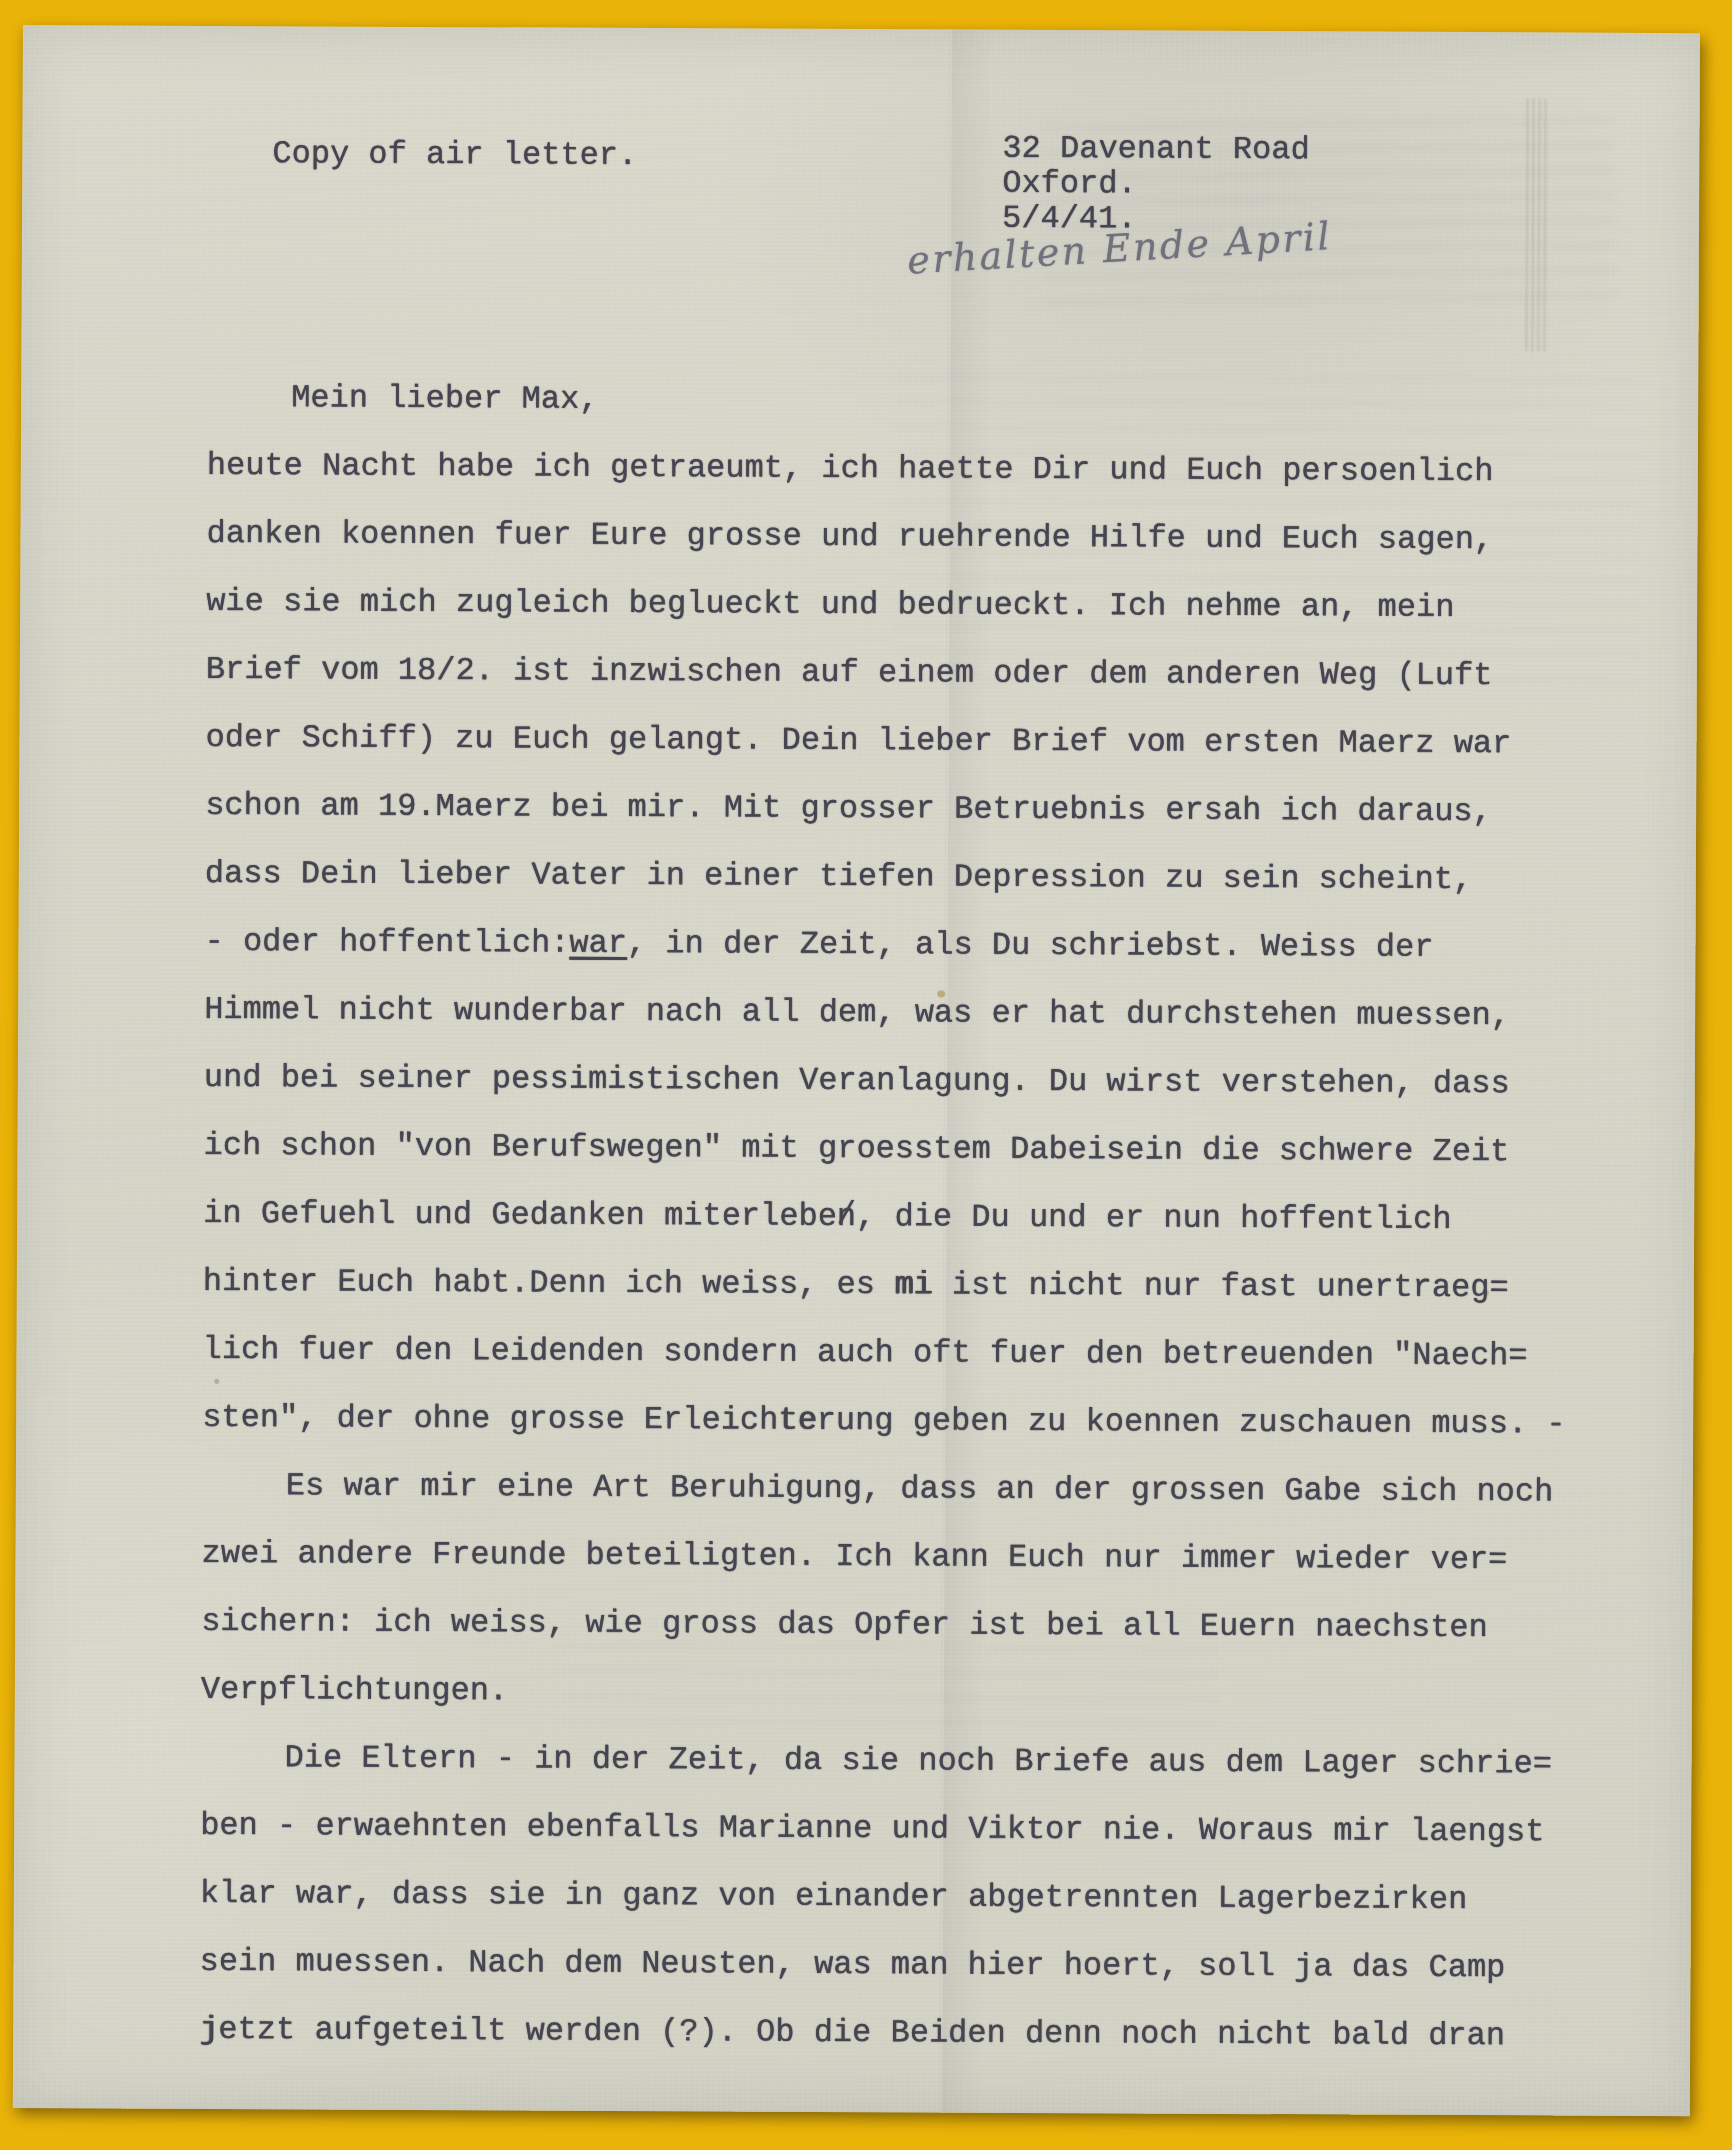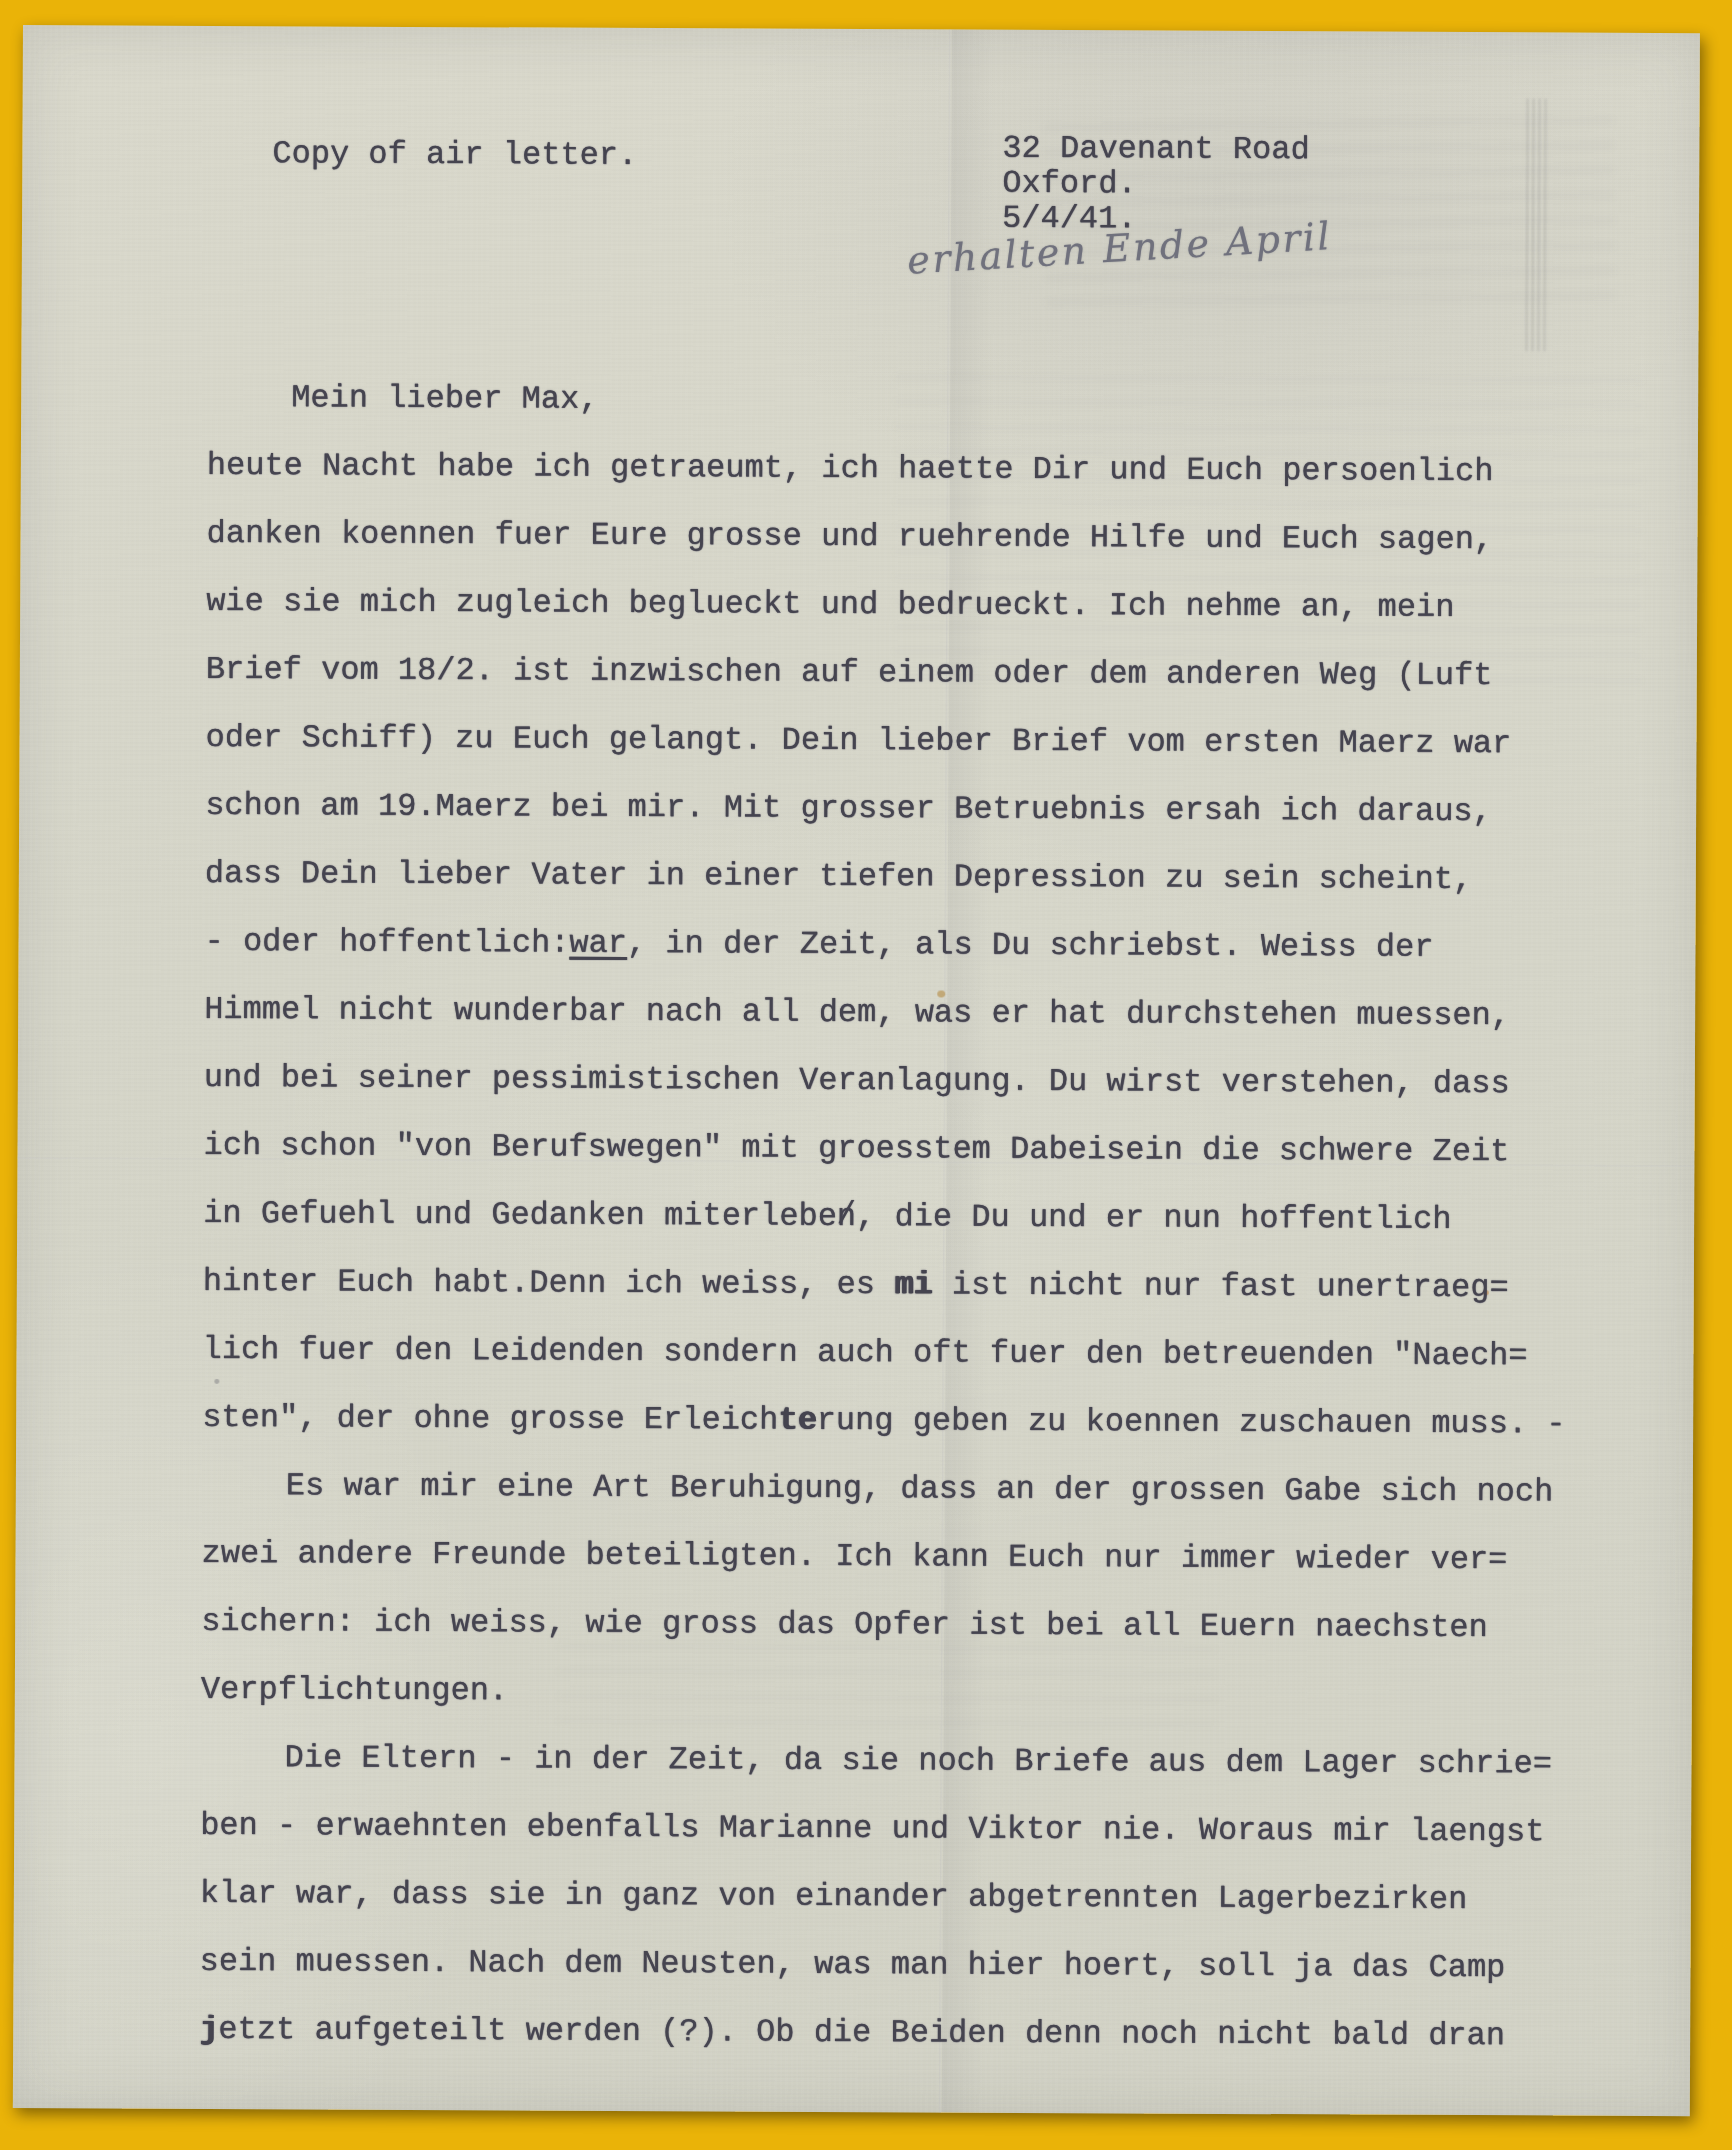--- a/index.html
+++ b/index.html
@@ -81,21 +81,21 @@
     text-decoration:underline;
   }
   .x{position:relative;display:inline-block;}
   .x::after{
     content:"/";
     position:absolute;left:0;top:-1.8px;width:100%;text-align:center;
     color:var(--ink,#45444f);
     text-shadow:0 0 1.2px rgba(66,64,82,0.8);
   }
   .ot{
-    font-weight:bold;
+    font-weight:normal;
     text-shadow:1px 0 0 var(--ink,#45444f), 0 0 1.8px rgba(60,58,78,0.9);
   }
   
   #annotation{
     position:absolute;left:885px;top:196px;
     font-family:"DejaVu Serif", serif;
     font-style:italic;
     font-size:38px;
     letter-spacing:2.4px;
     color:var(--pencil,#70717d);

